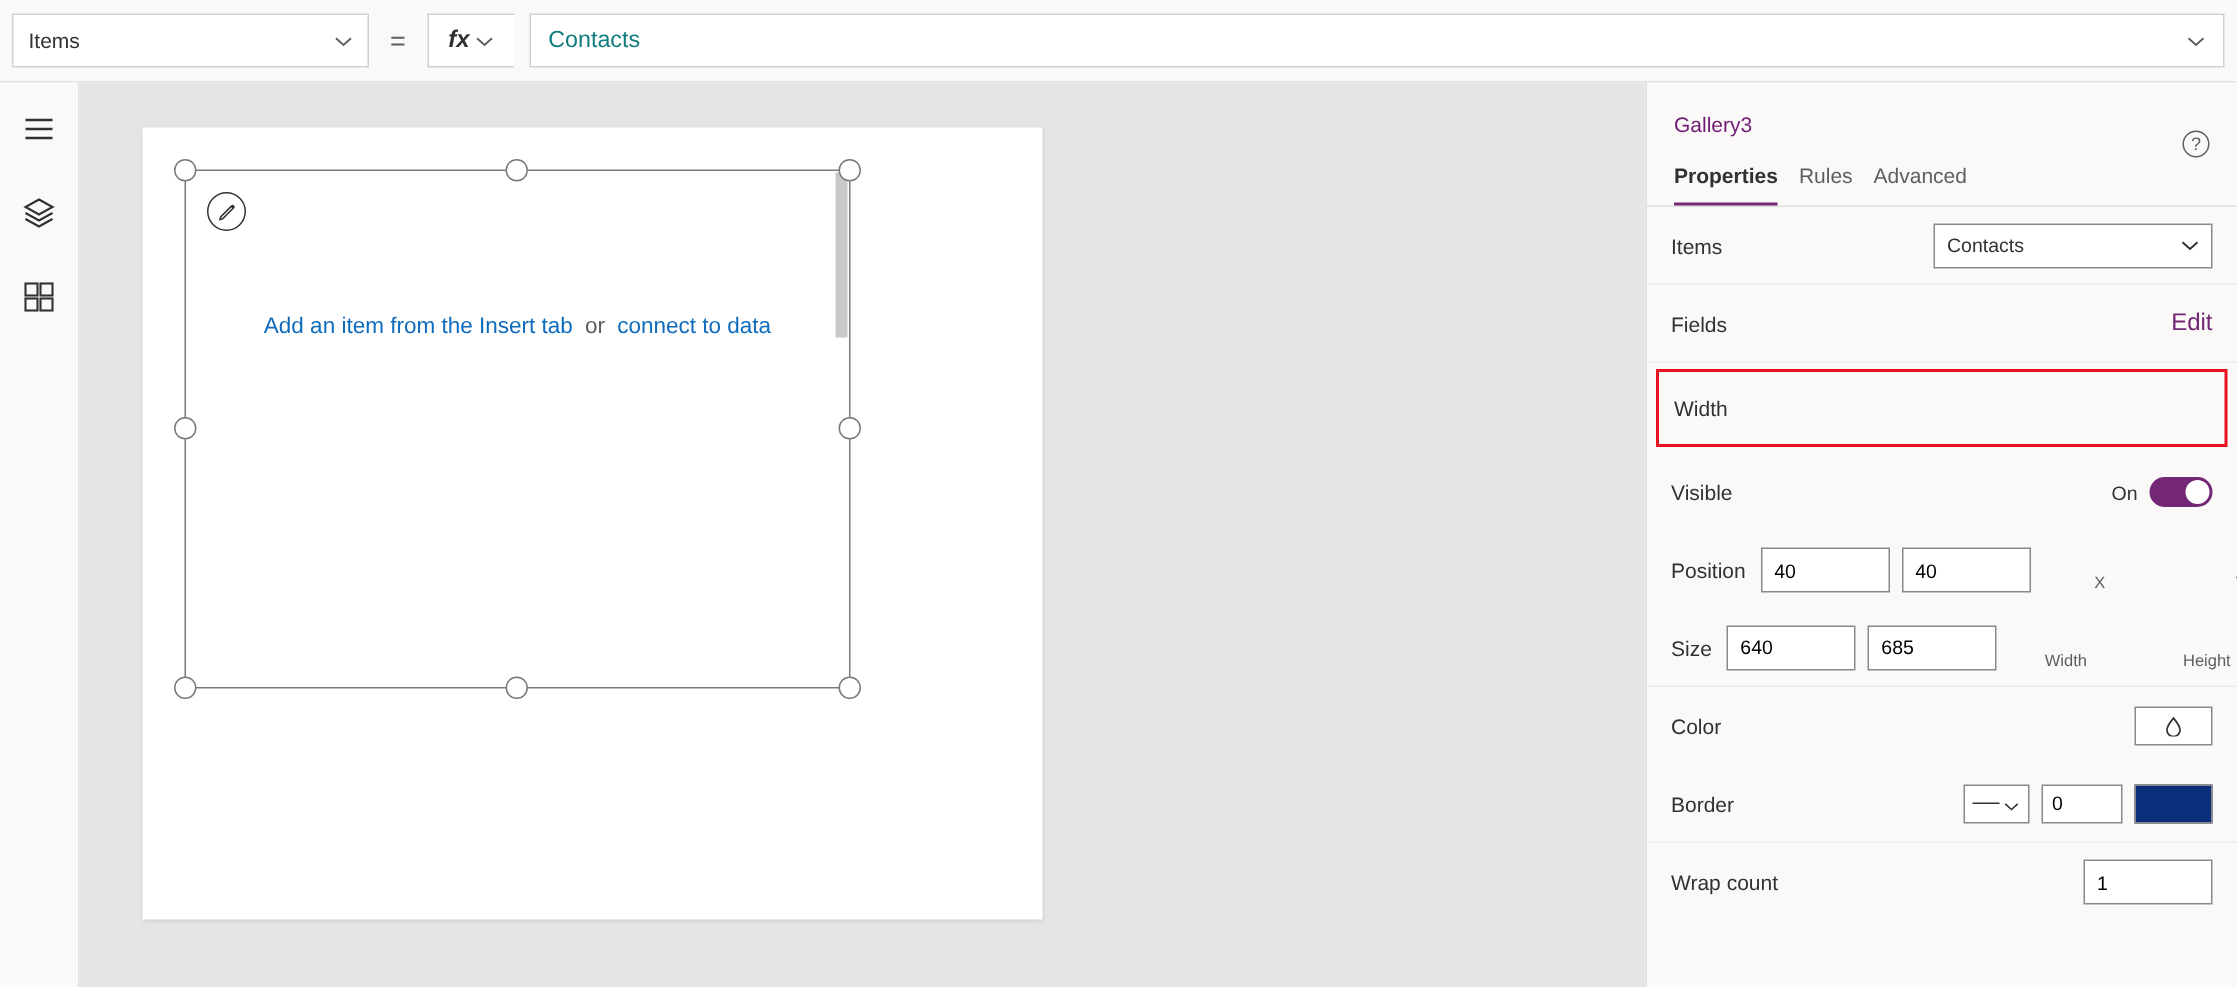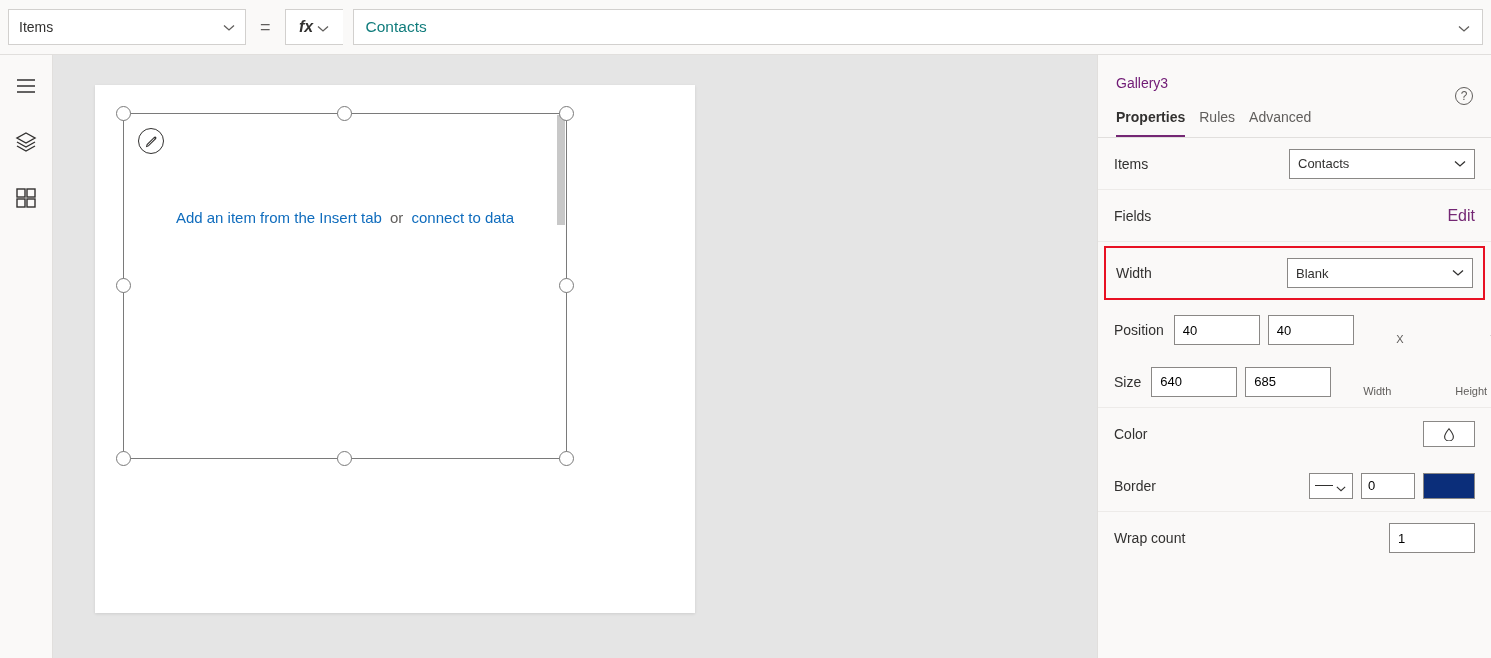--- a/index.html
+++ b/index.html
@@ -183,28 +183,31 @@
           </div>
         </div>
 
         <div class="prow">
           <span class="lbl">Fields</span>
           <span class="fields-link">Edit</span>
         </div>
 
         <div class="prow highlight-row">
           <span class="lbl">Width</span>
-          <div class="select-box">
-            <span>Blank</span>
-            <span class="chev"><svg viewBox="0 0 12 12">
-                  <path d="M1 3.5 L6 8 L11 3.5" fill="none" stroke="#323130" stroke-width="1.3"></path>
-                </svg></span>
-          </div>
-        </div>
-
+        </div>
+
+        <div class="prow noborder">
+          <span class="lbl">Visible</span>
+          <div class="toggle-wrap">
+            <span>On</span>
+            <div class="toggle">
+                <div class="knob"></div>
+              </div>
+          </div>
+        </div>
 
         <div class="prow noborder">
           <span class="lbl">Position</span>
           <div class="xy-group">
             <div class="xy-inputs">
               <input class="num-input" value="40" style="">
               <input class="num-input" value="40" style="">
             </div>
             <div class="sub-labels">
               <span>X</span>

